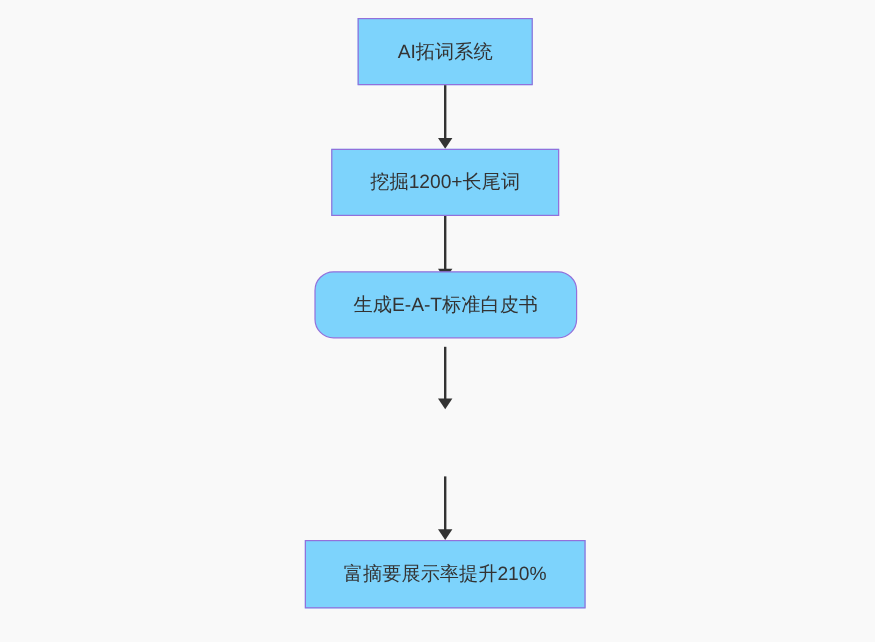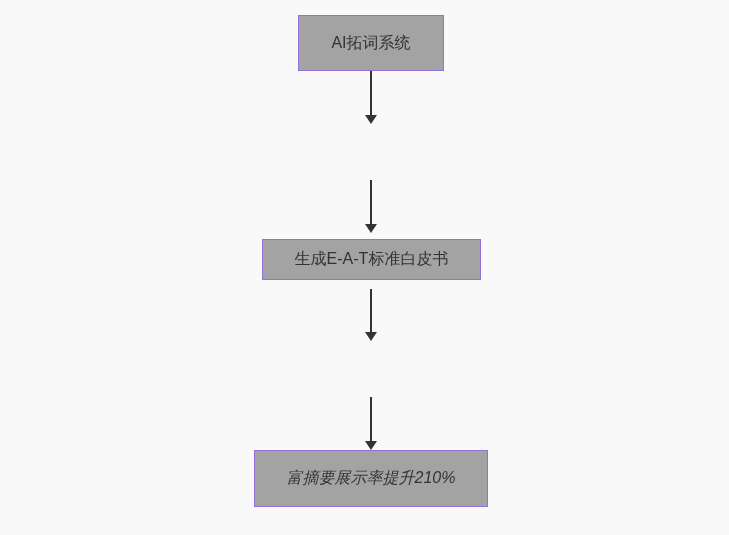--- a/index.html
+++ b/index.html
@@ -12,34 +12,34 @@
   }
   .canvas {
     position: relative;
     width: 729px;
     height: 535px;
     overflow: hidden;
   }
   .node {
     position: absolute;
     box-sizing: border-box;
-    background: #a3a3a3;
+    background: #7dd3fc;
     border: 1px solid #9370DB;
     color: #333333;
     font-size: 16px;
     display: flex;
     align-items: center;
     justify-content: center;
     white-space: nowrap;
   }
   .node-1 { left: 298px; top: 15px;  width: 146px; height: 56px; }
   .node-2 { left: 276px; top: 124px; width: 190px; height: 56px; }
-  .node-3 { left: 262px; top: 239px; width: 219px; height: 41px; }
+  .node-3 { left: 262px; top: 226px; width: 219px; height: 56px; border-radius: 16px; }
   .node-4 { left: 265px; top: 341px; width: 213px; height: 56px; }
-  .node-5 { left: 254px; top: 450px; width: 234px; height: 57px; font-style: italic; }
+  .node-5 { left: 254px; top: 450px; width: 234px; height: 57px; }
 
   .edge {
     position: absolute;
     left: 370px;
     width: 2px;
   }
   .edge .line {
     position: absolute;
     left: 0;
     top: 0;
@@ -72,20 +72,23 @@
 
   <div class="node node-1">
     <span>AI拓词系统</span>
   </div>
 
   <div class="edge edge-1">
     <div class="line"></div>
     <div class="head"></div>
   </div>
 
+  <div class="node node-2">
+    <span>挖掘1200+长尾词</span>
+  </div>
 
   <div class="edge edge-2">
     <div class="line"></div>
     <div class="head"></div>
   </div>
 
   <div class="node node-3">
     <span>生成E-A-T标准白皮书</span>
   </div>
 

